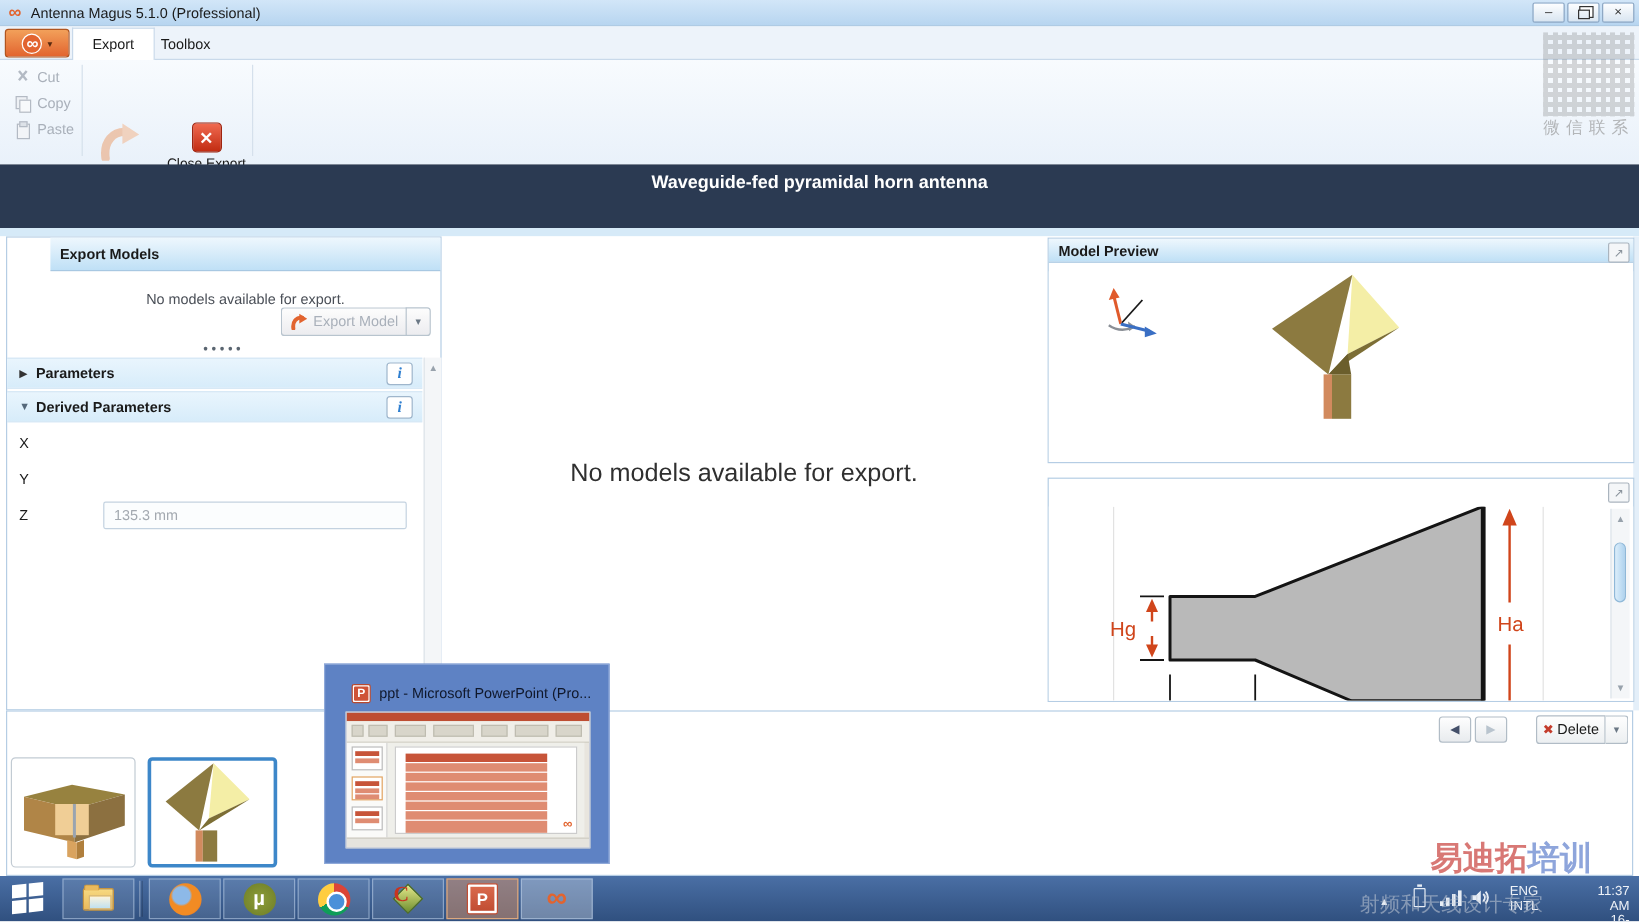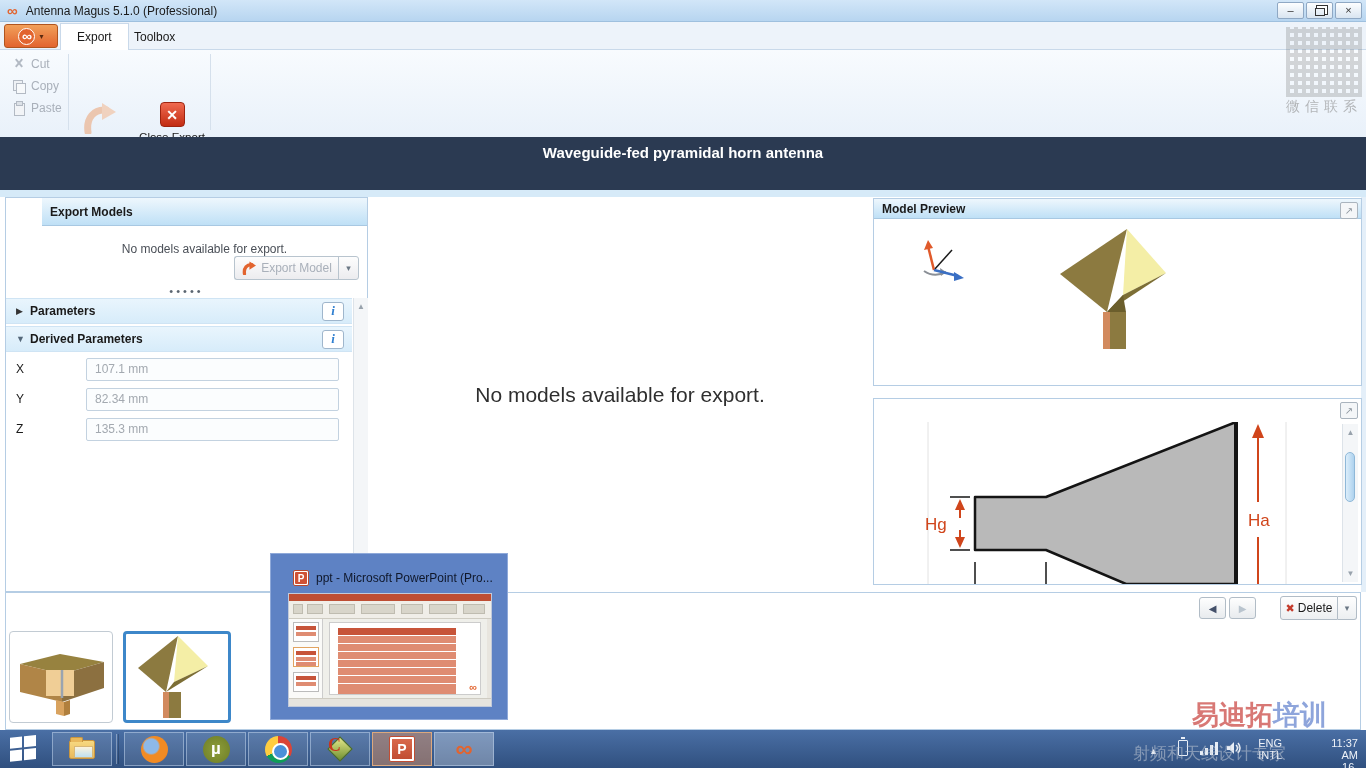--- a/index.html
+++ b/index.html
@@ -294,25 +294,23 @@
       <span class="info-btn">i</span>
     </div>
     <div class="acc-row" style="top:128px;">
       <span class="tri" style="color:#55687a;">▼</span>
       <span class="lbl">Derived Parameters</span>
       <span class="info-btn">i</span>
     </div>
 
     <div class="param-row" style="top:160px;">
       <span class="pname">X</span>
-      <div class="pval">107.1 mm</div>
     </div>
     <div class="param-row" style="top:190px;">
       <span class="pname">Y</span>
-      <div class="pval">82.34 mm</div>
     </div>
     <div class="param-row" style="top:220px;">
       <span class="pname">Z</span>
       <div class="pval">135.3 mm</div>
     </div>
 
     <div class="vscroll" style="left:347px; top:100px; width:15px; height:290px;">
       <span class="arr" style="top:4px;">▲</span>
       <span class="arr" style="bottom:4px;">▼</span>
     </div>

